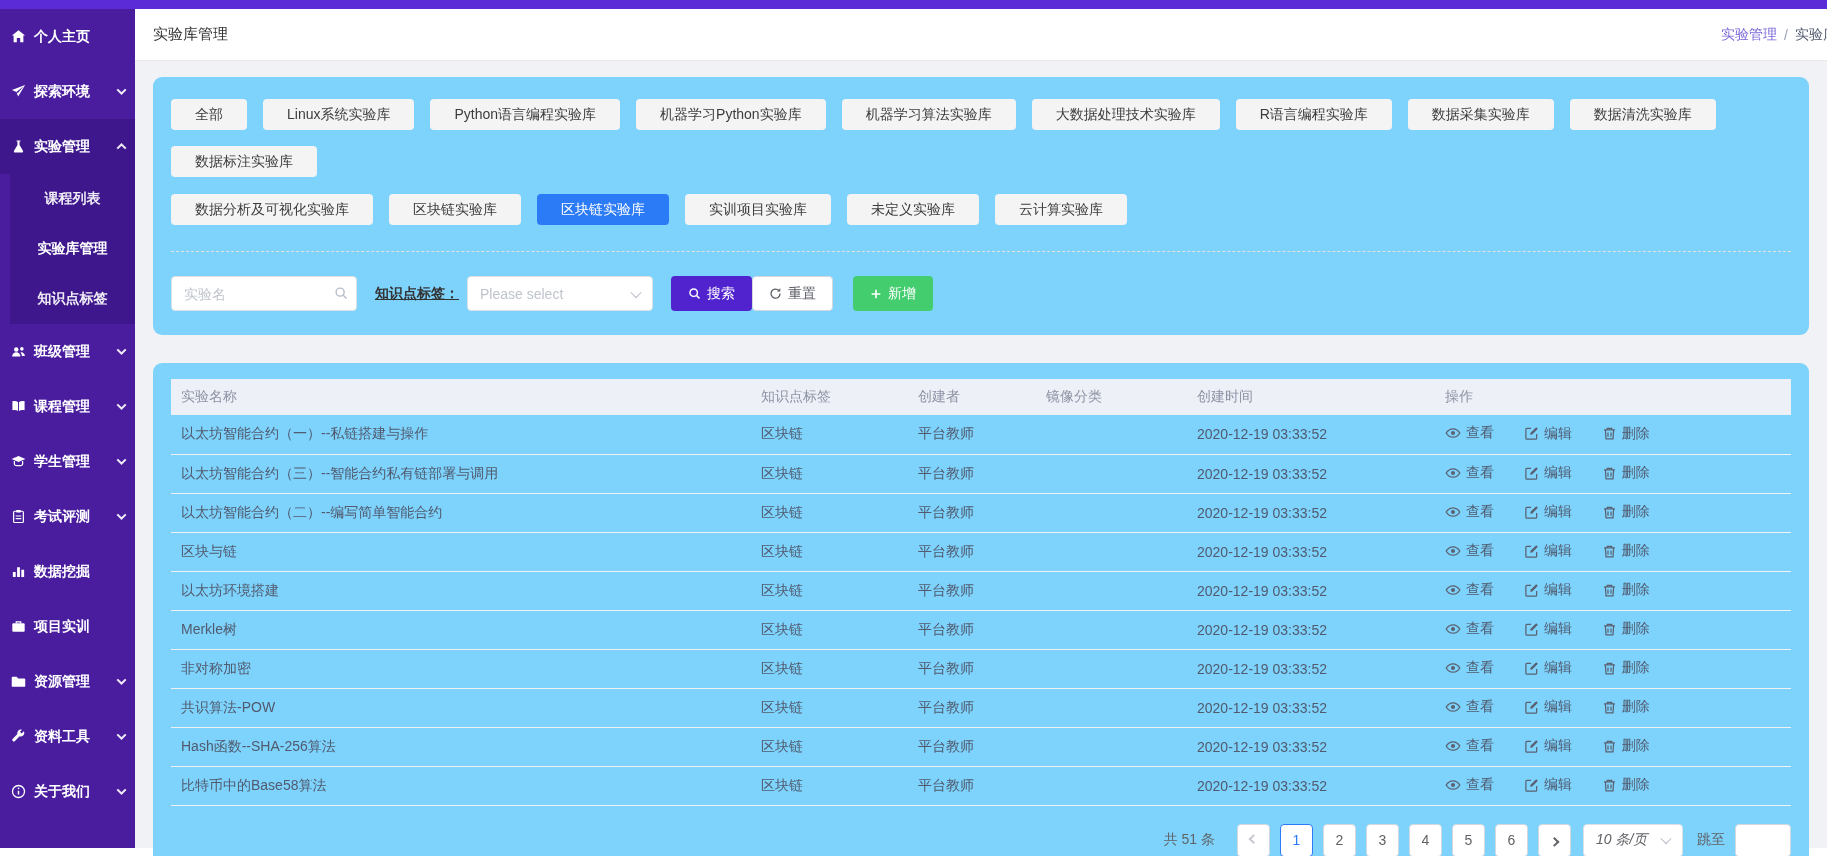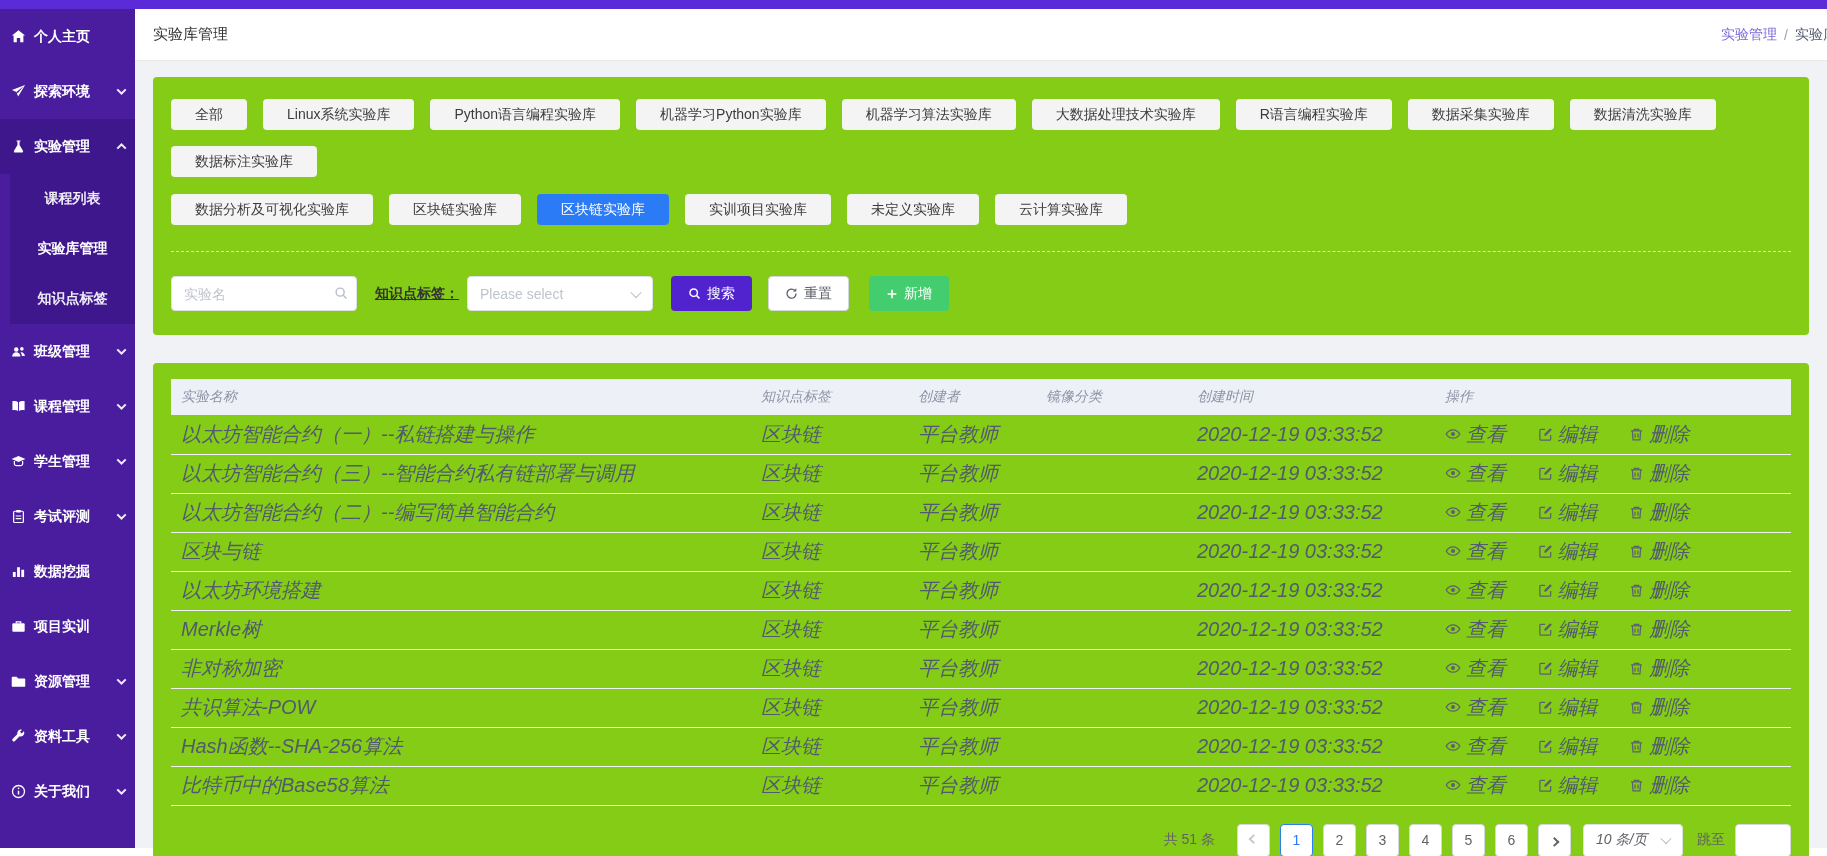--- a/index.html
+++ b/index.html
@@ -29,21 +29,21 @@
   .topbar { height:52px; background:#fff; border-bottom:1px solid #e8e8e8;
     display:flex; align-items:center; padding:0 18px; position:relative; }
   .page-title { font-size:15px; font-weight:400; color:#333; }
   .breadcrumb { position:absolute; left:1586px; top:0; height:100%;
     display:flex; align-items:center; gap:7px; white-space:nowrap; font-size:14px; }
   .bc-link { color:#7b68d9; cursor:pointer; }
   .bc-sep { color:#9aa2b5; }
   .bc-cur { color:#515a6e; }
 
   .content { padding:16px 18px 0; }
-  .card { background:#84cc16; border-radius:4px; }
+  .card { background:#7dd3fc; border-radius:9px; }
   .filter-card { padding:22px 18px 24px; }
 
   .tag-row { display:flex; flex-wrap:wrap; gap:16px; }
   .tag-row + .tag-row { margin-top:17px; }
   .tag { display:inline-flex; align-items:center; height:31px; padding:0 24px;
     background:#f4f4f5; color:#3c3c3c; font-size:14px; border-radius:4px; cursor:pointer;
     white-space:nowrap; }
   .tag.active { background:#2b7bf7; color:#fff; }
 
   .dashed { border-top:1px dashed #e2e2e2; margin:26px 0 24px; }
@@ -58,28 +58,28 @@
   .select { width:186px; height:35px; border:1px solid #dcdfe6; border-radius:4px; background:#fff;
     display:flex; align-items:center; justify-content:space-between; padding:0 12px;
     margin-left:8px; cursor:pointer; }
   .select .ph { font-size:14px; color:#bfc4cc; }
   .chev-g { width:8px; height:8px; border-right:1.6px solid #b6bcc8;
     border-bottom:1.6px solid #b6bcc8; transform:rotate(45deg) translate(-1px,-1px); flex:0 0 auto; }
   .btn { display:inline-flex; align-items:center; gap:6px; height:35px; padding:0 16px;
     border-radius:4px; border:1px solid transparent; font-size:14px; cursor:pointer;
     background:#fff; white-space:nowrap; font-family:inherit; }
   .btn.primary { background:#5123cf; color:#fff; margin-left:18px; }
-  .btn.plain { border-color:#d4d7de; color:#5a5e66; margin-left:16px; }
+  .btn.plain { border-color:#d4d7de; color:#5a5e66; margin-left:0; }
   .btn.green { background:#43cd6e; color:#fff; margin-left:20px; }
 
   .table-card { margin-top:28px; padding:16px 18px 20px; }
-  table { width:100%; border-collapse:collapse; table-layout:fixed;font-style:italic; }
+  table { width:100%; border-collapse:collapse; table-layout:fixed; }
   thead th { height:36px; background:#eef0f7; color:#8d93a5; font-size:14px; font-weight:400;
     text-align:left; padding:0 10px; white-space:nowrap; }
-  tbody td { height:39px; border-bottom:1px solid #f0f1f5; color:#515a6e; font-size:20px;
+  tbody td { height:39px; border-bottom:1px solid #f0f1f5; color:#515a6e; font-size:14px;
     padding:0 10px; white-space:nowrap; overflow:hidden; }
   .action { display:inline-flex; align-items:center; gap:5px; margin-right:26px;
     color:#515a6e; cursor:pointer; }
   .action svg { color:#5a6070; }
 
   .pager { display:flex; align-items:center; justify-content:flex-end; gap:10px;
     margin-top:18px; font-size:14px; color:#606266; }
   .total { margin-right:12px; }
   .pg { min-width:33px; height:33px; background:#fff; border:1px solid #d4d7de; border-radius:4px;
     display:inline-flex; align-items:center; justify-content:center; font-size:14px;

